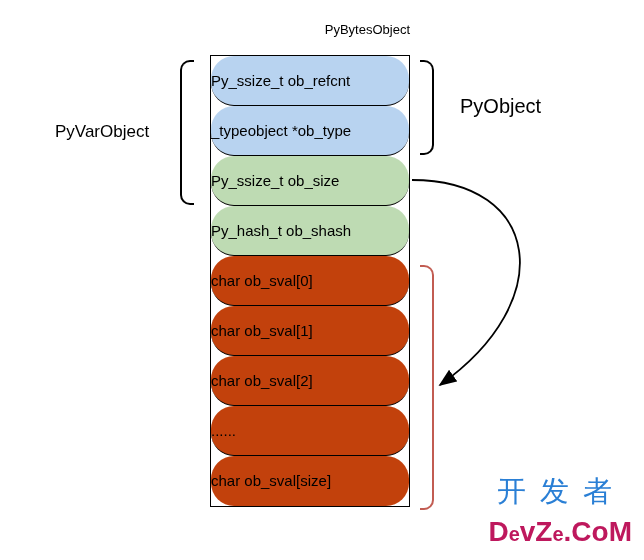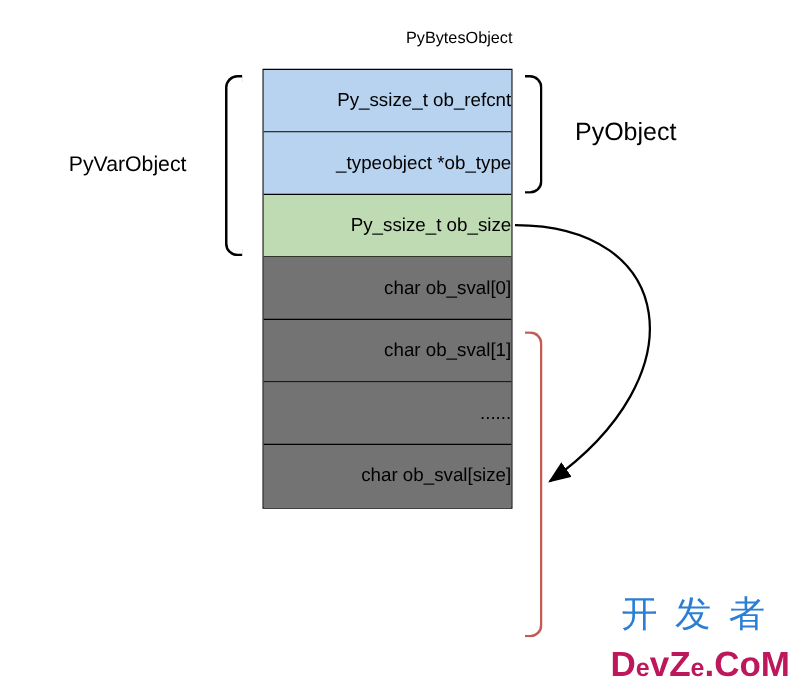--- a/index.html
+++ b/index.html
@@ -23,28 +23,29 @@
   .stack {
     position: absolute;
     left: 210px;
     top: 55px;
     width: 200px;
     border: 1.5px solid #000;
   }
   .cell {
     height: 50px;
     line-height: 50px;
-    text-align: right;
+    text-align: left;
     font-size: 15px;
     border-bottom: 1.5px solid #000;
+    border-radius: 23px;
   }
   .cell:last-child { border-bottom: none; }
   .blue  { background: #b8d3f0; }
   .green { background: #bedbb3; }
-  .red   { background: #737373; }
+  .red   { background: #c2410c; }
 
   
   .brace-left {
     position: absolute;
     border: 2px solid #000;
     border-right: none;
     border-radius: 10px 0 0 10px;
     width: 14px;
   }
   .brace-left.var { left: 180px; top: 60px; height: 145px; }
@@ -103,22 +104,24 @@
 </style>
 </head>
 <body>
 
 <div class="title">PyBytesObject</div>
 
 <div class="stack">
     <div class="cell blue">Py_ssize_t ob_refcnt</div>
     <div class="cell blue">_typeobject *ob_type</div>
     <div class="cell green">Py_ssize_t ob_size</div>
+    <div class="cell green">Py_hash_t ob_shash</div>
     <div class="cell red">char ob_sval[0]</div>
     <div class="cell red">char ob_sval[1]</div>
+    <div class="cell red">char ob_sval[2]</div>
     <div class="cell red">......</div>
     <div class="cell red">char ob_sval[size]</div>
   </div>
 
 <div class="brace-left var"></div>
 <div class="label-left">PyVarObject</div>
 
 <div class="brace-right obj"></div>
 <div class="label-right-obj">PyObject</div>
 

